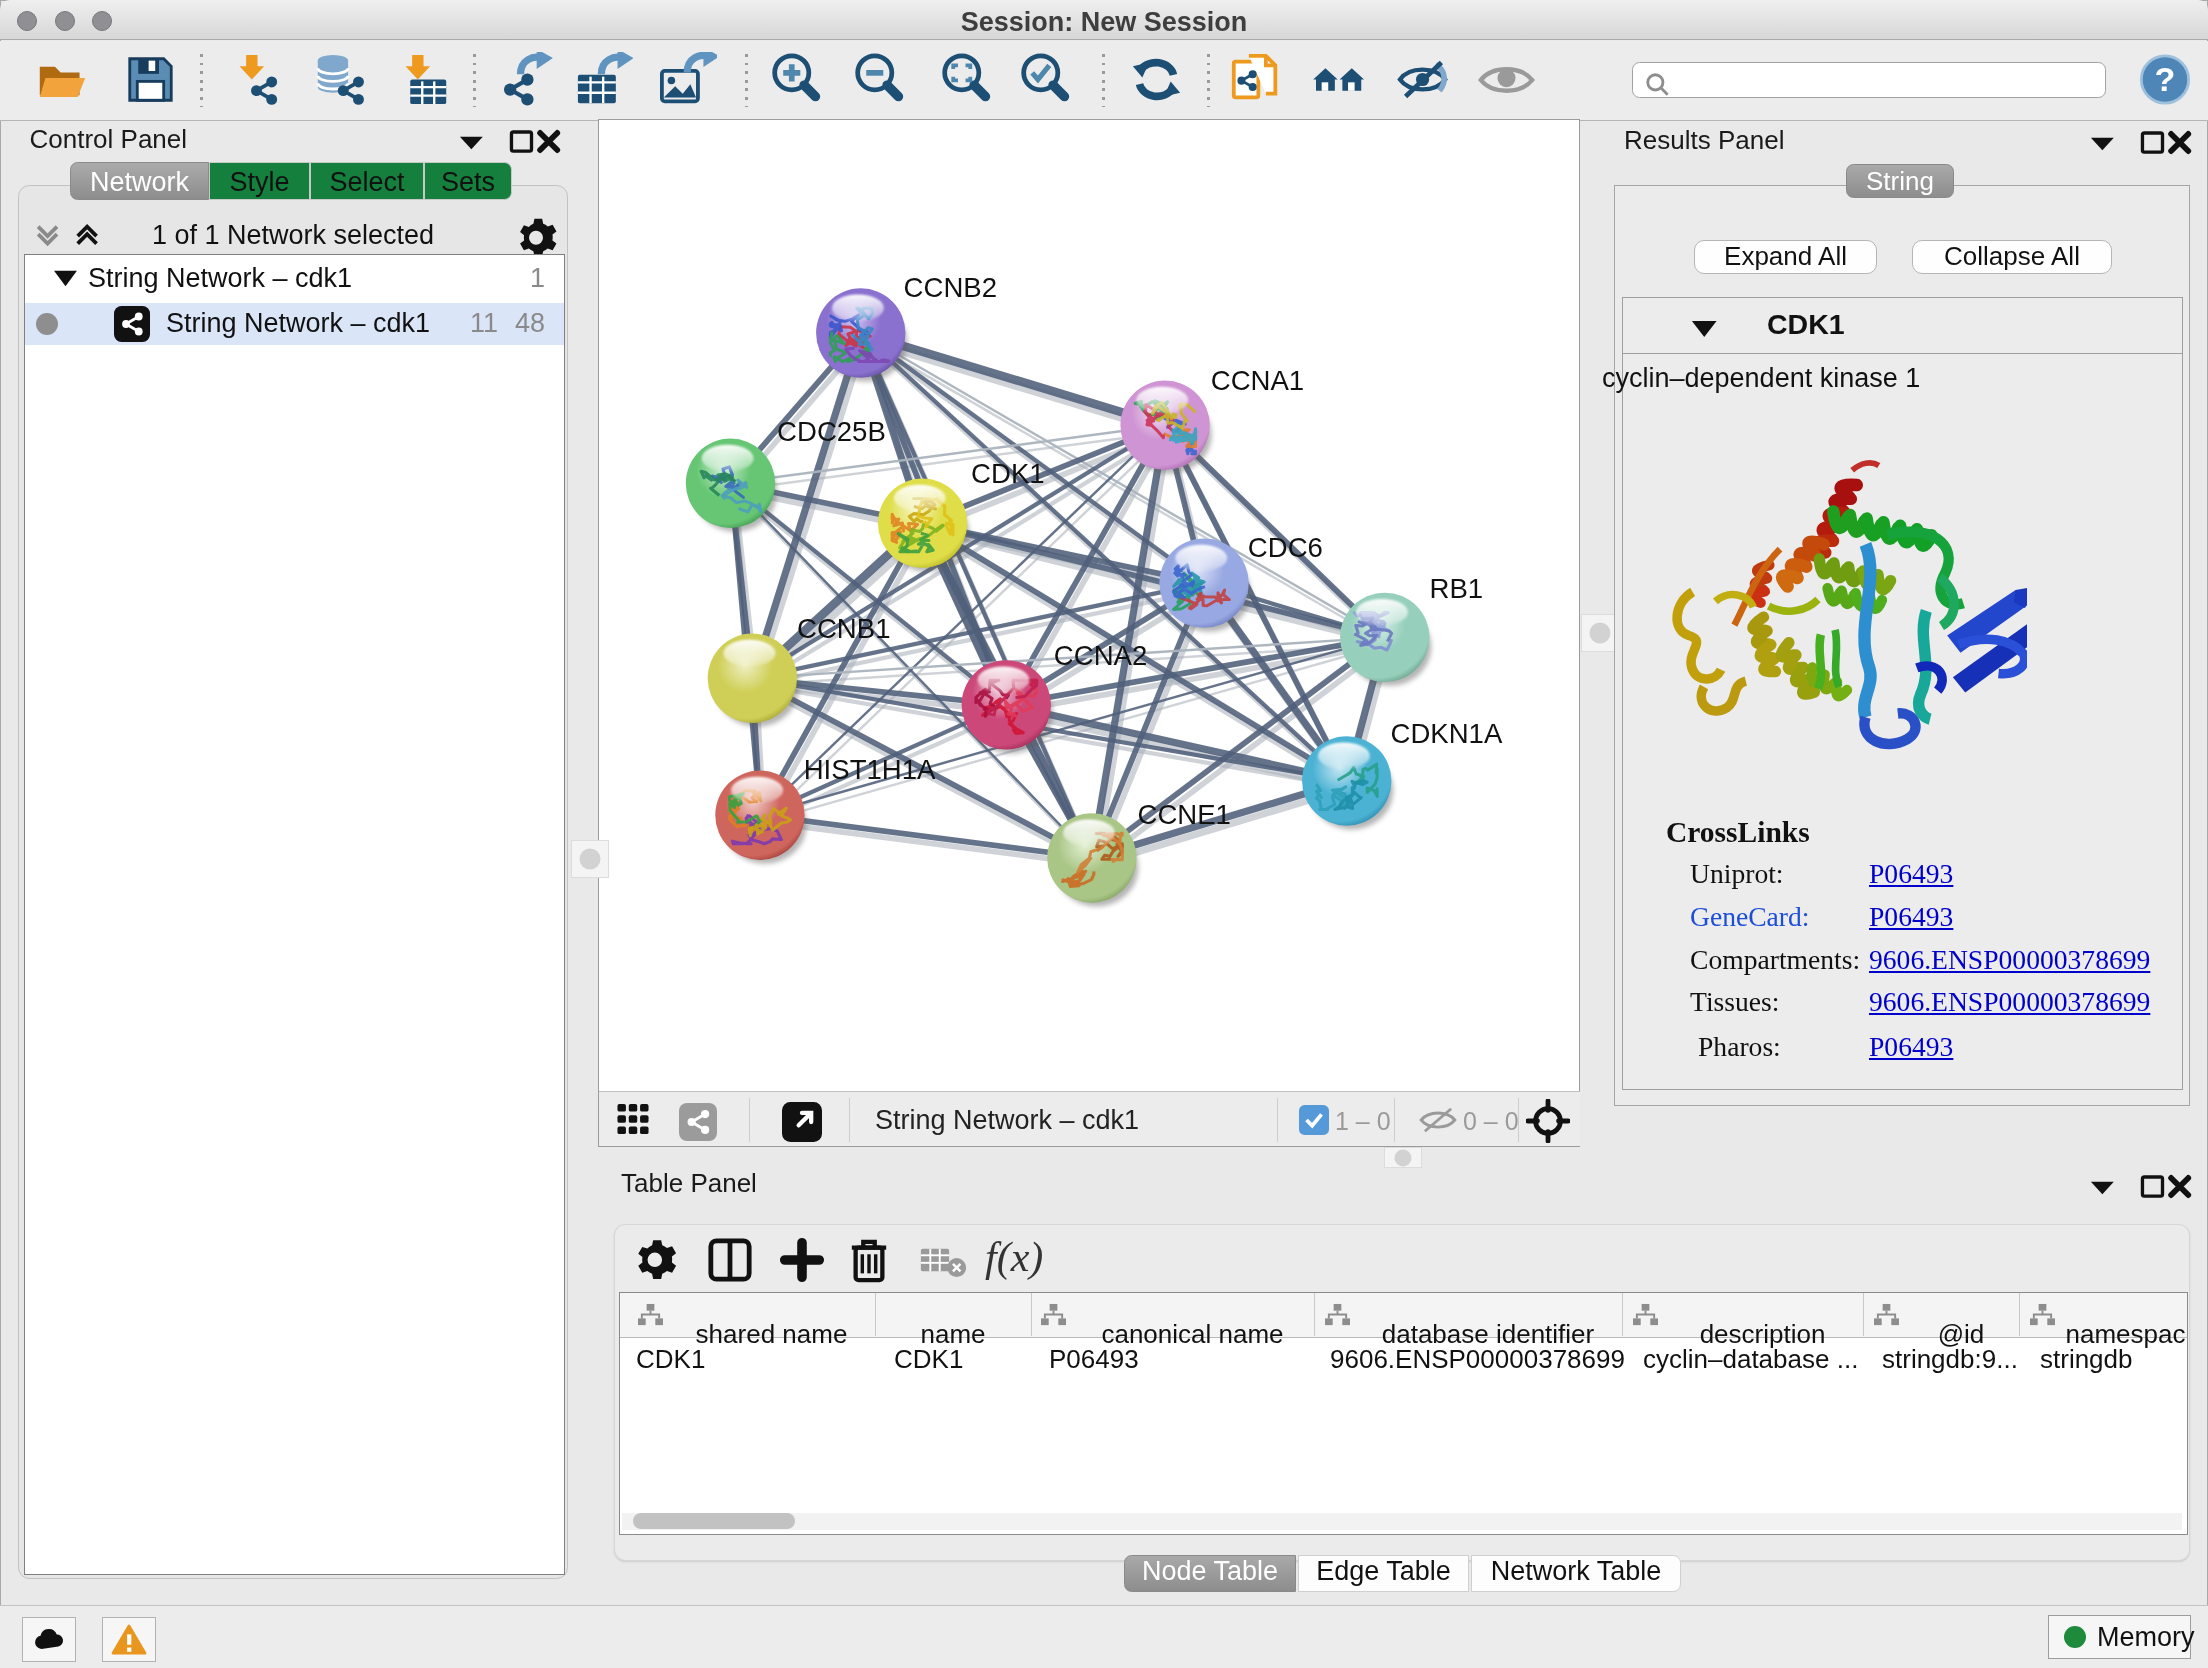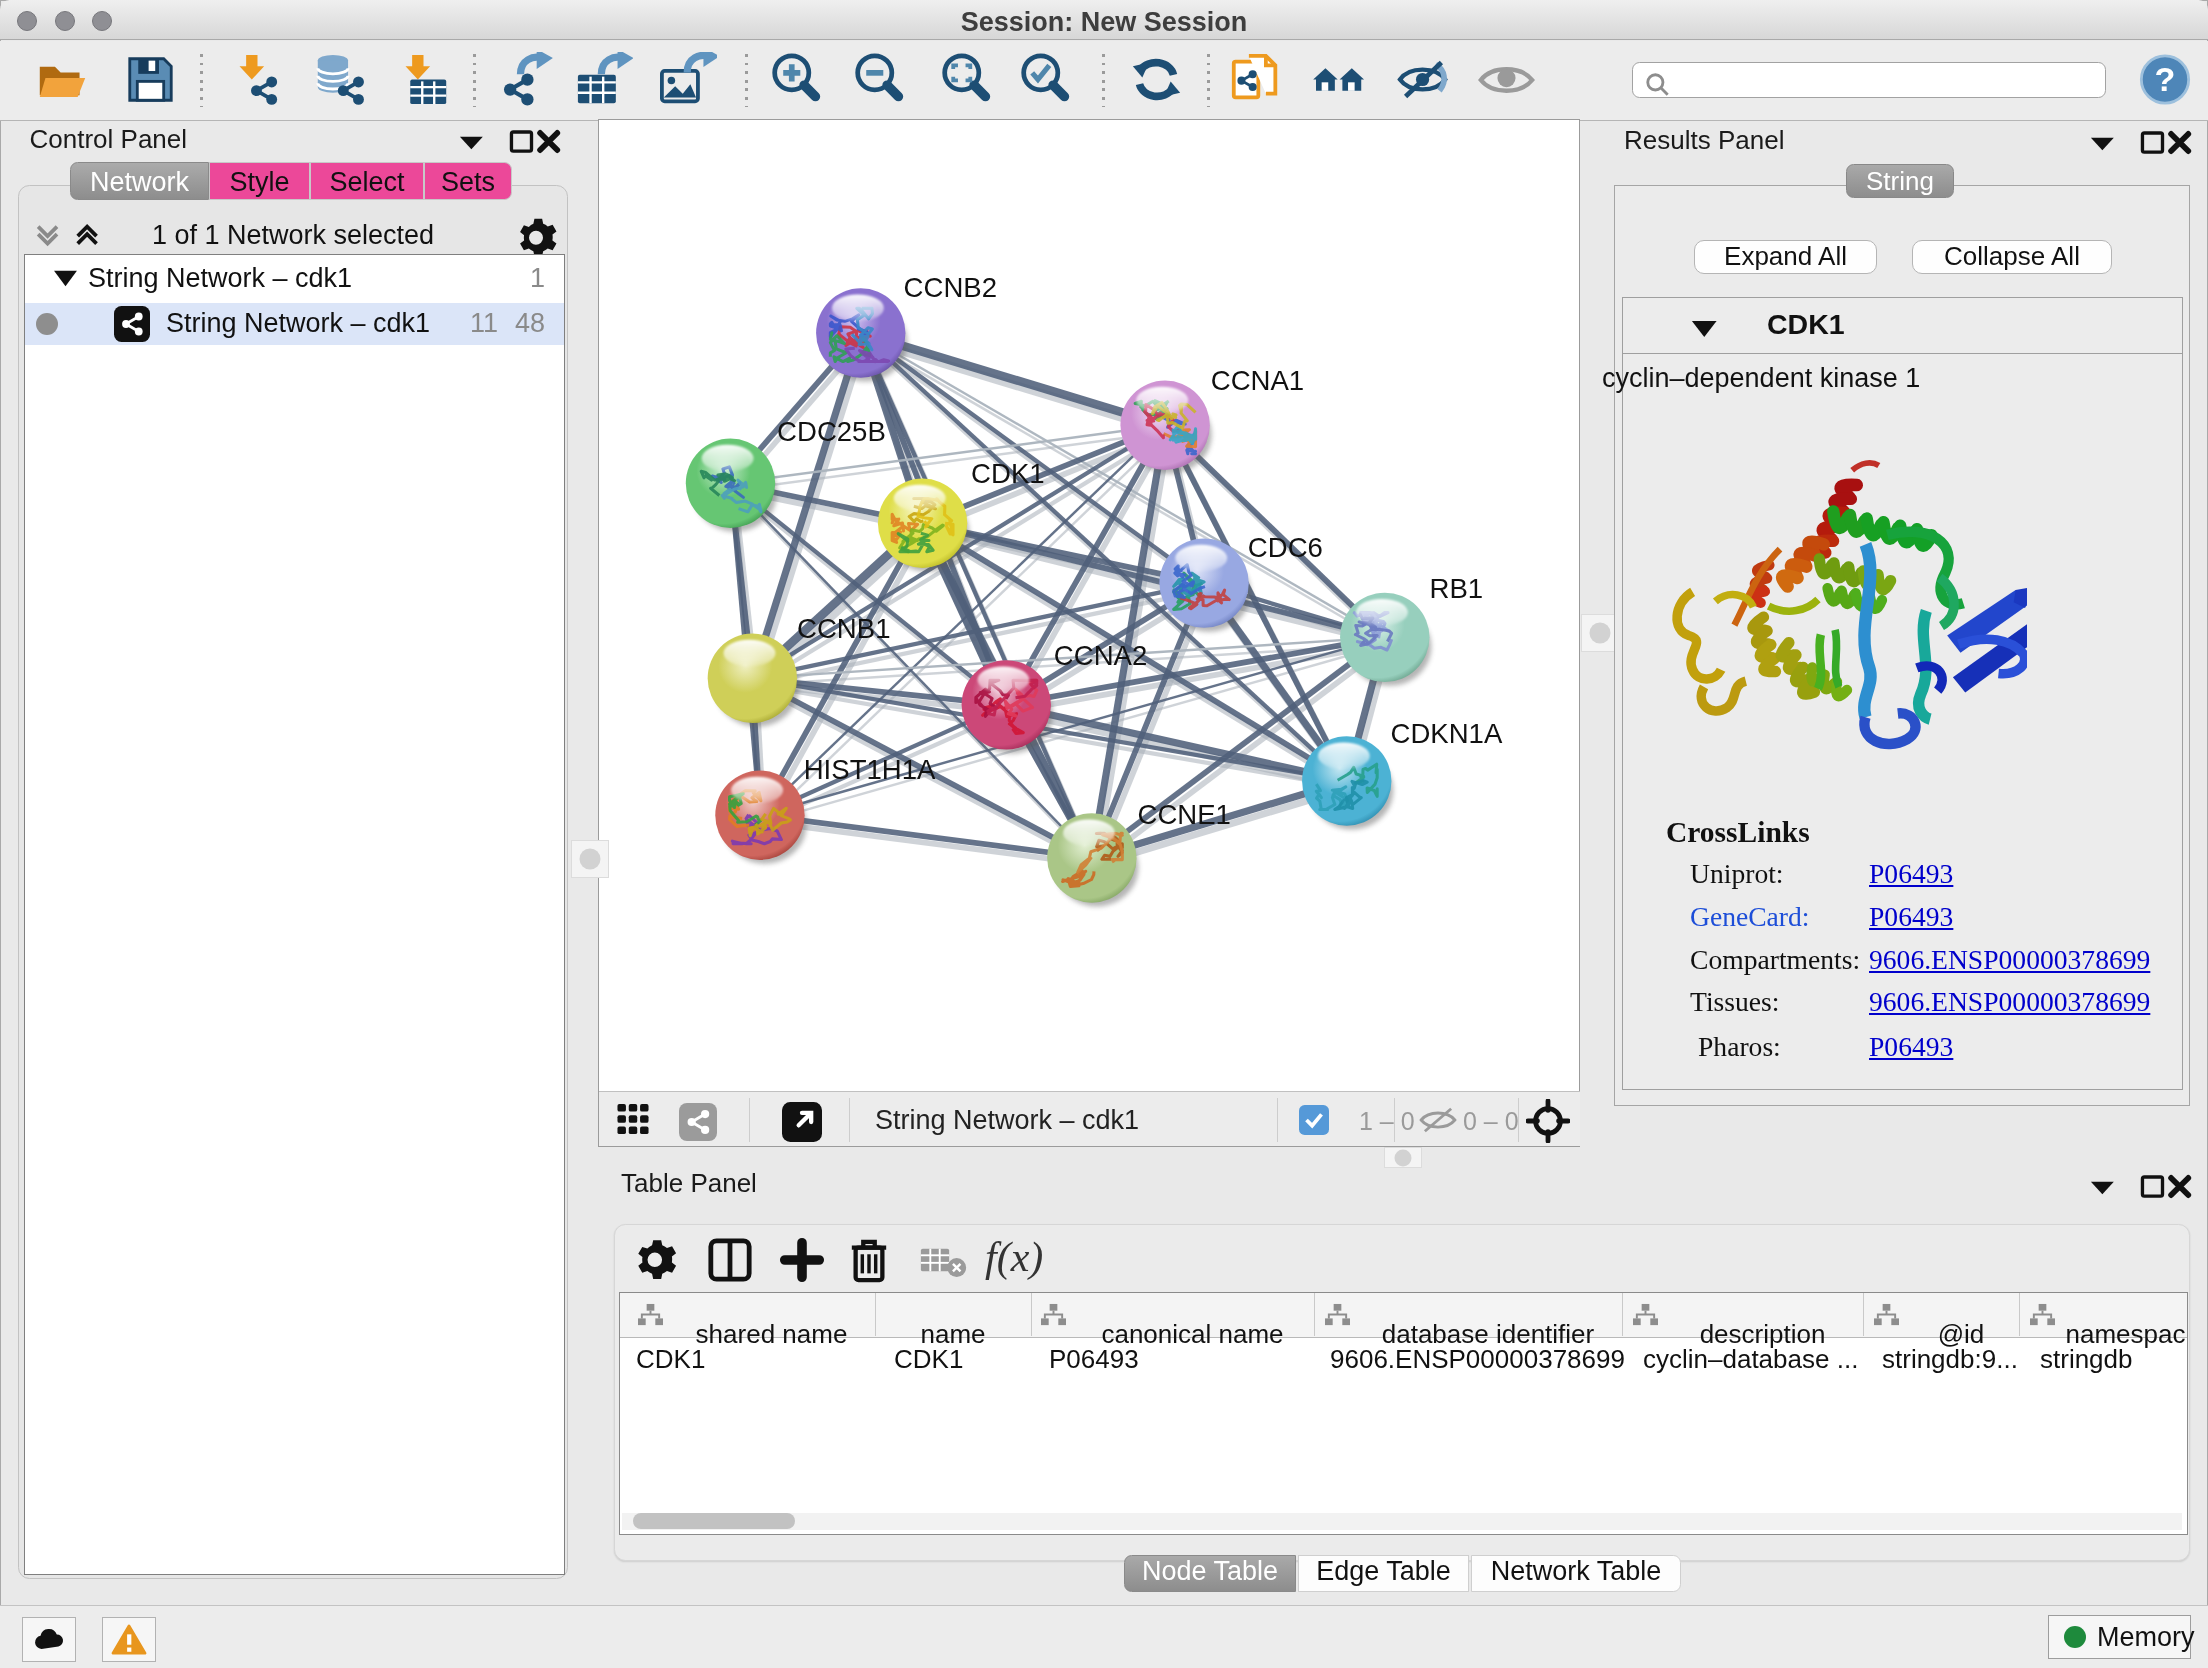--- a/index.html
+++ b/index.html
@@ -24,21 +24,21 @@
 #searchbox { position:absolute; left:1632px; top:21px; width:474px; height:36px;
   background:#fff; border:1.9px solid #a2a2a2; border-radius:7.6px; }
 #searchbox svg { position:absolute; left:9.5px; top:6.7px; }
 
 
 .phead { position:absolute; font-size:26px; color:#1a1a1a; }
 .picons { position:absolute; }
 
 
 #cp-tabs .tab { position:absolute; top:162px; height:38px; font-size:27px;
-  text-align:center; line-height:38px; background:#ec4899; color:#111;
+  text-align:center; line-height:38px; background:#15803d; color:#111;
   border:1px solid #c8c8c8; }
 #cp-contain { position:absolute; left:18px; top:185px; width:550px; height:1394px;
   background:#e6e6e6; border:1px solid #c2c2c2; border-radius:11.4px; }
 #cp-selbar { position:absolute; left:24px; top:217px; width:538px; height:38px; }
 #cp-list { position:absolute; left:24px; top:254px; width:541px; height:1321px;
   background:#ffffff; border:1.9px solid #7f7f7f; }
 .cp-row1 { position:absolute; left:0; top:0; width:100%; height:48px; }
 .cp-row2 { position:absolute; left:0; top:48px; width:100%; height:42px; background:#dbe5f8; }
 
 
@@ -609,21 +609,21 @@
           <path d="M8 12 L16.5 7 M8 12 L16.5 17" stroke="#fff" stroke-width="1.8"></path>
         </svg>
       <svg style="position:absolute;left:183px;top:9.5px;" width="40" height="40" viewBox="0 0 24 24">
           <rect x="0" y="0" width="24" height="24" rx="5" fill="#111"></rect>
           <path d="M10 14 L17 7 M12 6.5 L17.5 6.5 L17.5 12" stroke="#fff" stroke-width="2.6" fill="none" stroke-linecap="round"></path>
         </svg>
       <svg style="position:absolute;left:700px;top:13.3px;" width="30" height="30" viewBox="0 0 32 32">
           <rect x="0" y="0" width="32" height="32" rx="6" fill="#5599d8"></rect>
           <path d="M8 16 L14 22 L24 10" stroke="#fff" stroke-width="4" fill="none"></path>
         </svg>
-      <span style="position:absolute; left:736px; top:15px; font-size:25px; color:#9a9a9a;margin-left:24px;">1 – 0</span>
+      <span style="position:absolute; left:736px; top:15px; font-size:25px; color:#9a9a9a;">1 – 0</span>
       <svg style="position:absolute;left:818px;top:13.3px;" width="42" height="30" viewBox="0 0 44 32">
         <path d="M4 16 C12 6 32 6 40 16 C32 26 12 26 4 16 Z" fill="none" stroke="#9a9a9a" stroke-width="3"></path>
         <line x1="8" y1="28" x2="36" y2="4" stroke="#9a9a9a" stroke-width="3"></line>
       </svg>
       <span style="position:absolute; left:864px; top:15px; font-size:25px; color:#9a9a9a;">0 – 0</span>
       <svg style="position:absolute;left:927px;top:6.7px;" width="44" height="44" viewBox="0 0 46 46">
         <circle cx="23" cy="23" r="13" fill="none" stroke="#111" stroke-width="5"></circle>
         <g stroke="#111" stroke-width="5" stroke-linecap="round">
             <line x1="23" y1="2" x2="23" y2="12"></line>
             <line x1="23" y1="34" x2="23" y2="44"></line>

